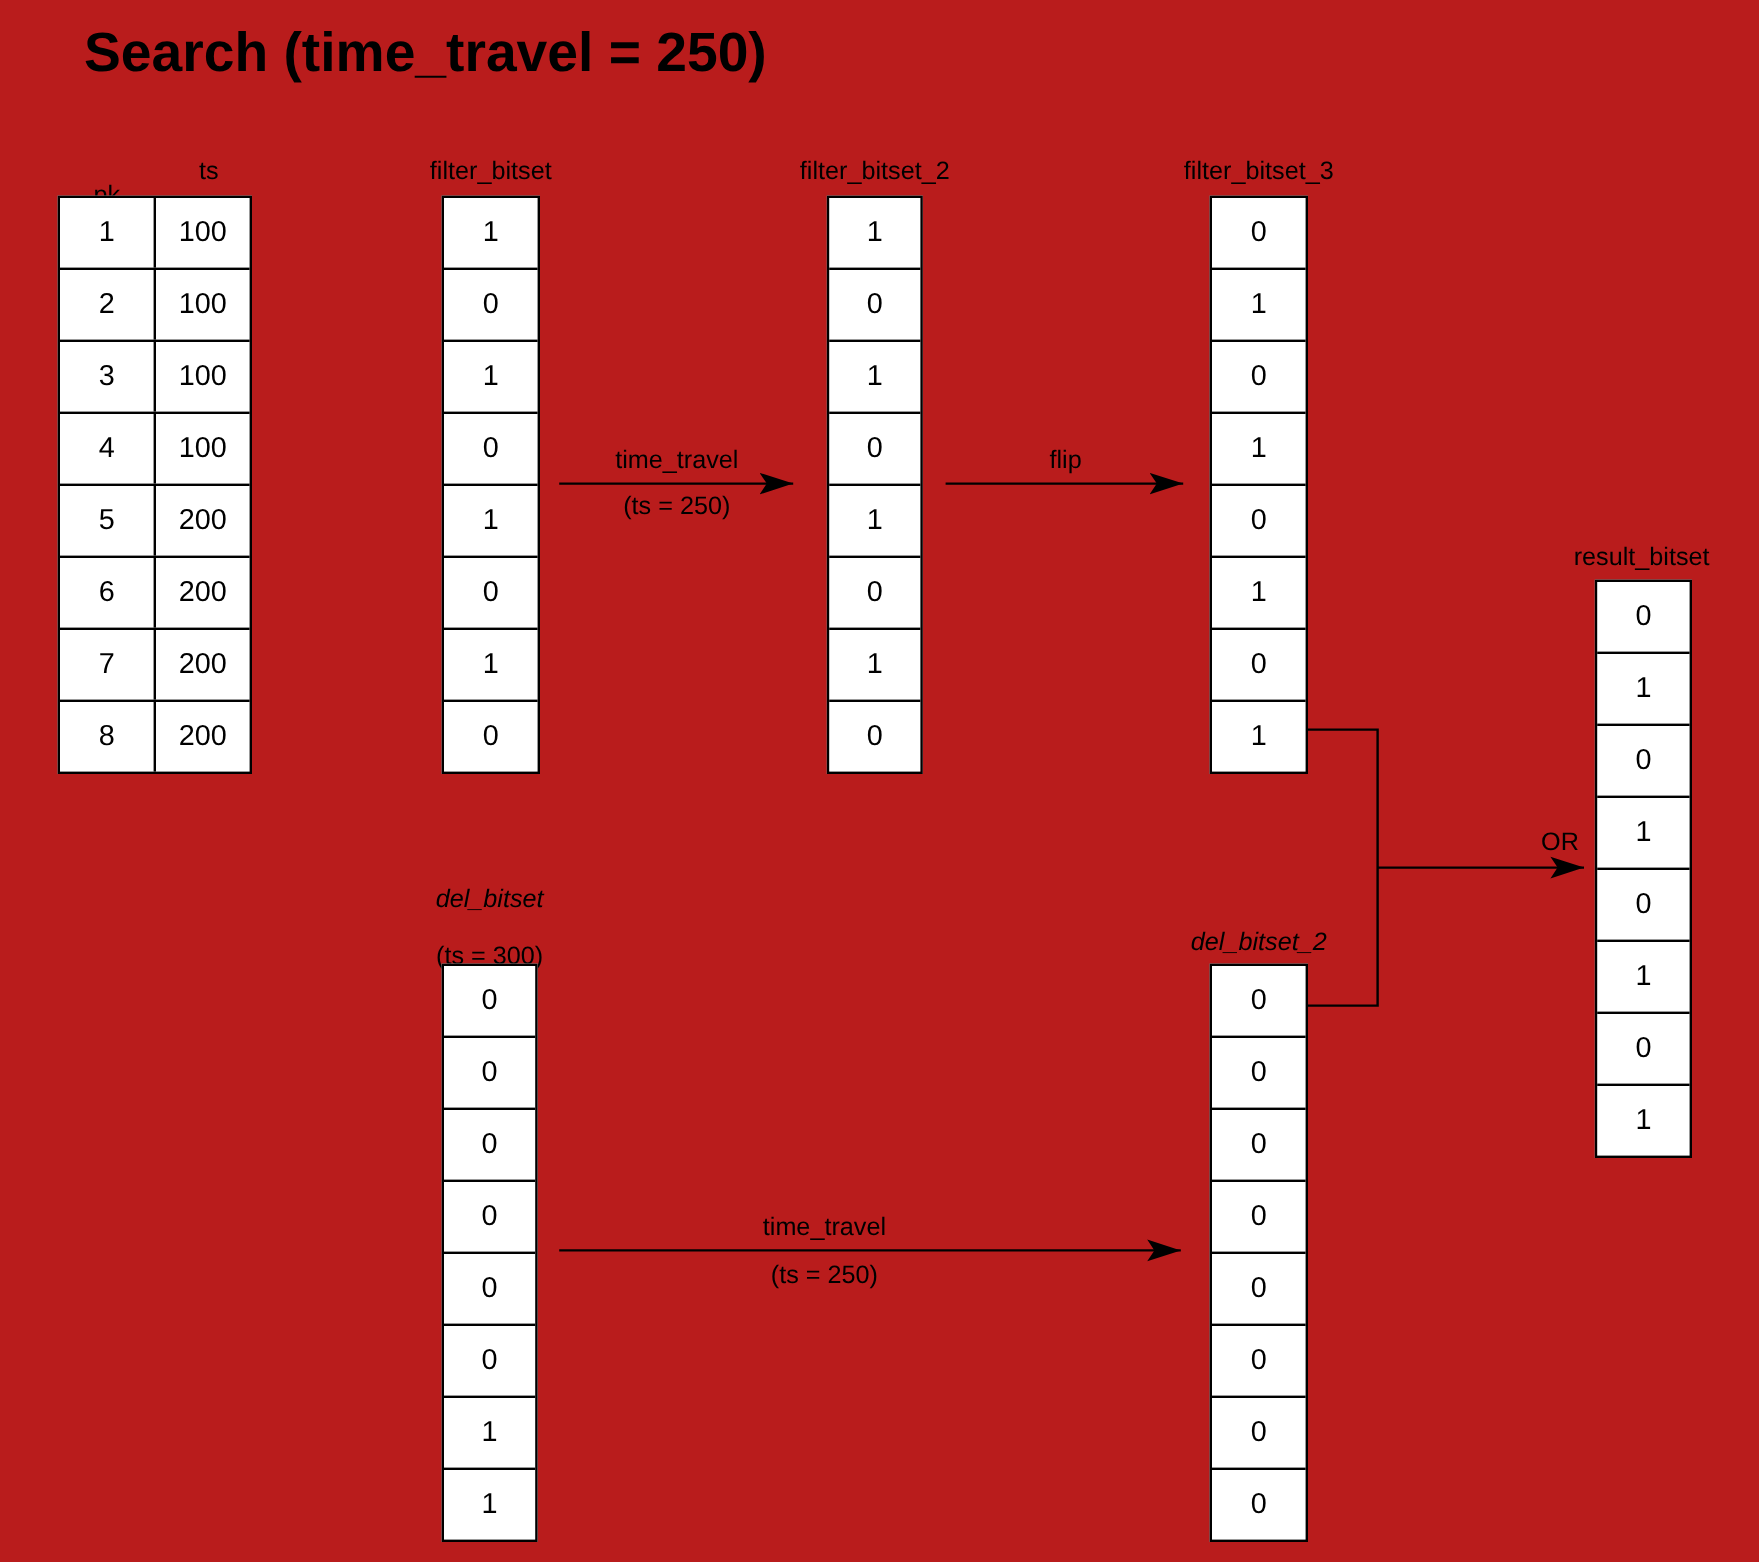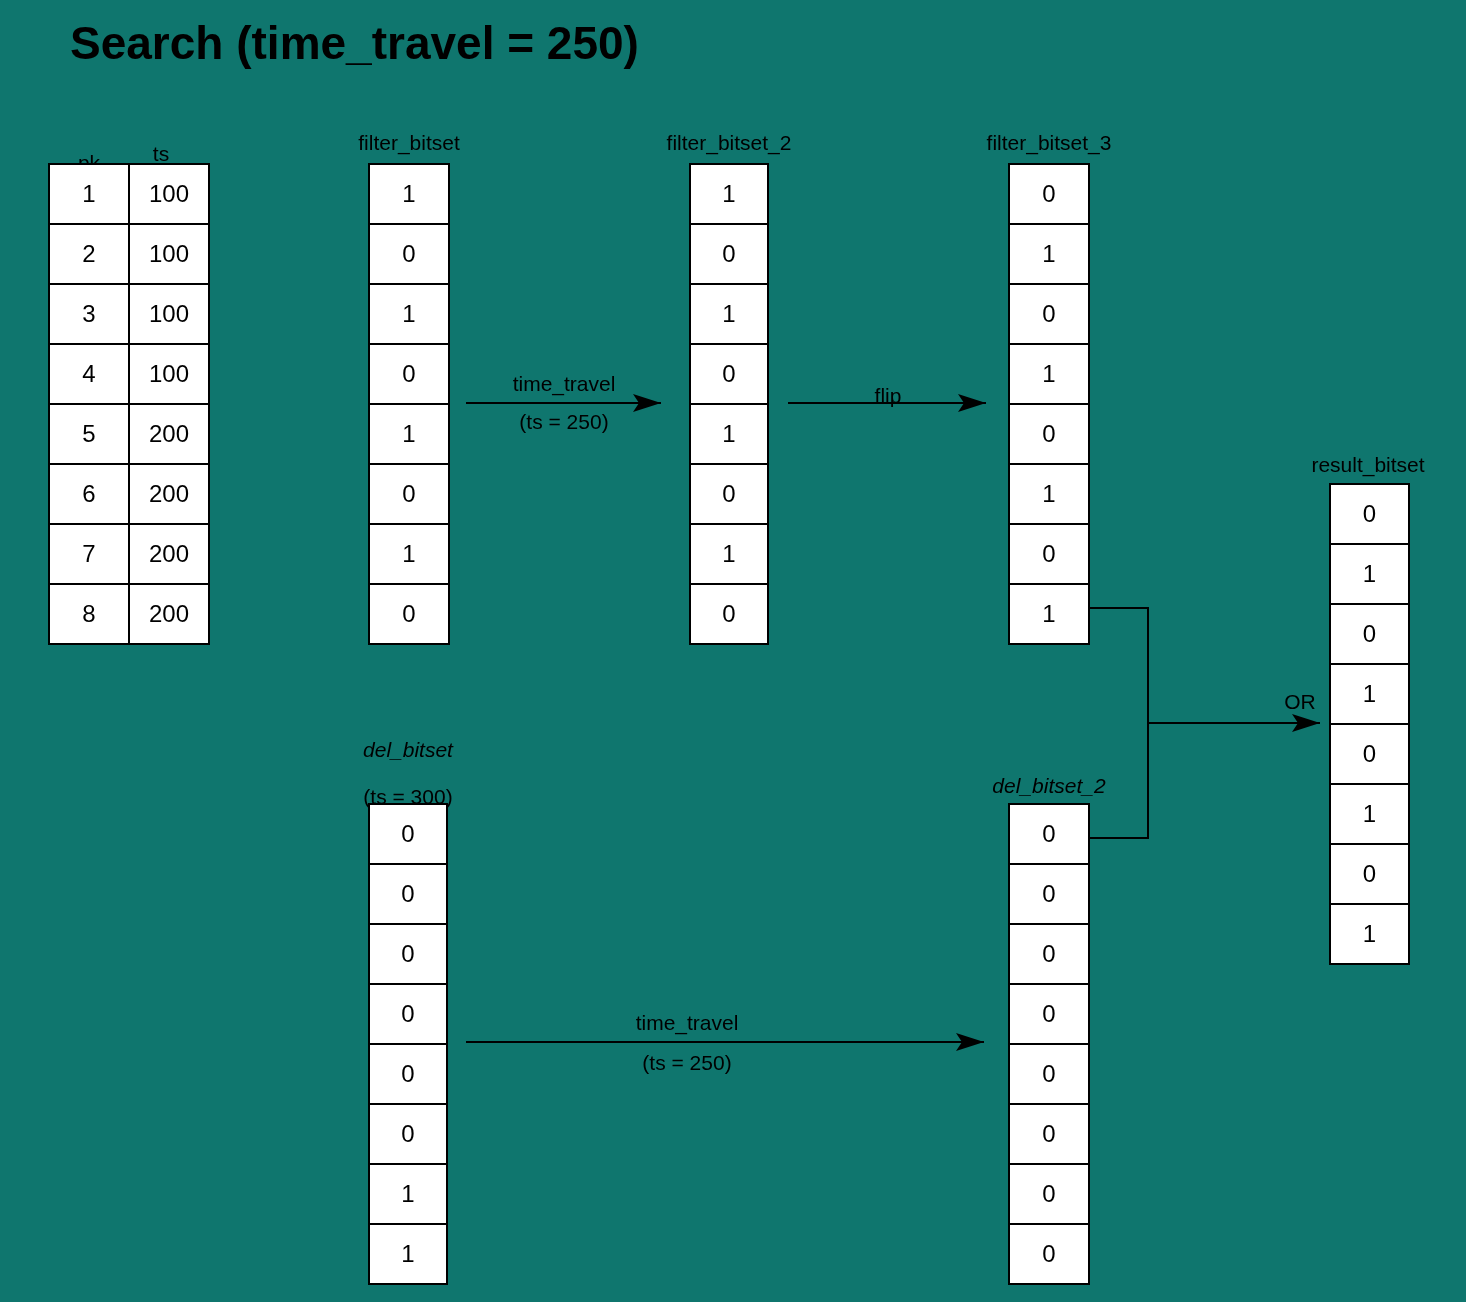--- a/index.html
+++ b/index.html
@@ -1,20 +1,20 @@
 <!DOCTYPE html>
 <html><head>
 <meta charset="utf-8">
 <style>
   html, body { margin: 0; padding: 0; background: #ffffff; }
   .canvas {
     position: relative;
     width: 1466px;
     height: 1302px;
-    background: #0f766e;
+    background: #b91c1c;
     font-family: "Liberation Sans", sans-serif;
     color: #000000;
     overflow: hidden;
   }
   .title {
     position: absolute;
     left: 70px;
     top: 16px;
     font-size: 46px;
     font-weight: bold;
@@ -78,21 +78,21 @@
   }
 </style>
 </head>
 <body>
 
 <div class="canvas">
 
   <div class="title">Search (time_travel = 250)</div>
 
   <div class="label" style="left:89px; top:130px;margin-top:20px;">pk</div>
-  <div class="label" style="left:161px; top:130px;margin-top:11px;">ts</div>
+  <div class="label" style="left:174px; top:130px;">ts</div>
 
   <div class="ptable">
     <div class="prow">
       <div class="pcell">1</div>
       <div class="pcell">100</div>
     </div>
     <div class="prow">
       <div class="pcell">2</div>
       <div class="pcell">100</div>
     </div>
@@ -203,18 +203,18 @@
     </defs>
     <line x1="466" y1="403" x2="661" y2="403" stroke="#000" stroke-width="2" marker-end="url(#arrowhead)"></line>
     <line x1="788" y1="403" x2="986" y2="403" stroke="#000" stroke-width="2" marker-end="url(#arrowhead)"></line>
     <line x1="466" y1="1042" x2="984" y2="1042" stroke="#000" stroke-width="2" marker-end="url(#arrowhead)"></line>
     <polyline points="1090,608 1148,608 1148,838 1090,838" fill="none" stroke="#000" stroke-width="2"></polyline>
     <line x1="1148" y1="723" x2="1320" y2="723" stroke="#000" stroke-width="2" marker-end="url(#arrowhead)"></line>
   </svg>
 
   <div class="label" style="left:564px; top:371px;">time_travel</div>
   <div class="label" style="left:564px; top:409px;">(ts = 250)</div>
-  <div class="label" style="left:888px; top:371px;margin-top:12px;">flip</div>
+  <div class="label" style="left:888px; top:371px;">flip</div>
   <div class="label" style="left:687px; top:1010px;">time_travel</div>
   <div class="label" style="left:687px; top:1050px;">(ts = 250)</div>
   <div class="label" style="left:1300px; top:689px;">OR</div>
 
 </div>
 
 </body></html>

